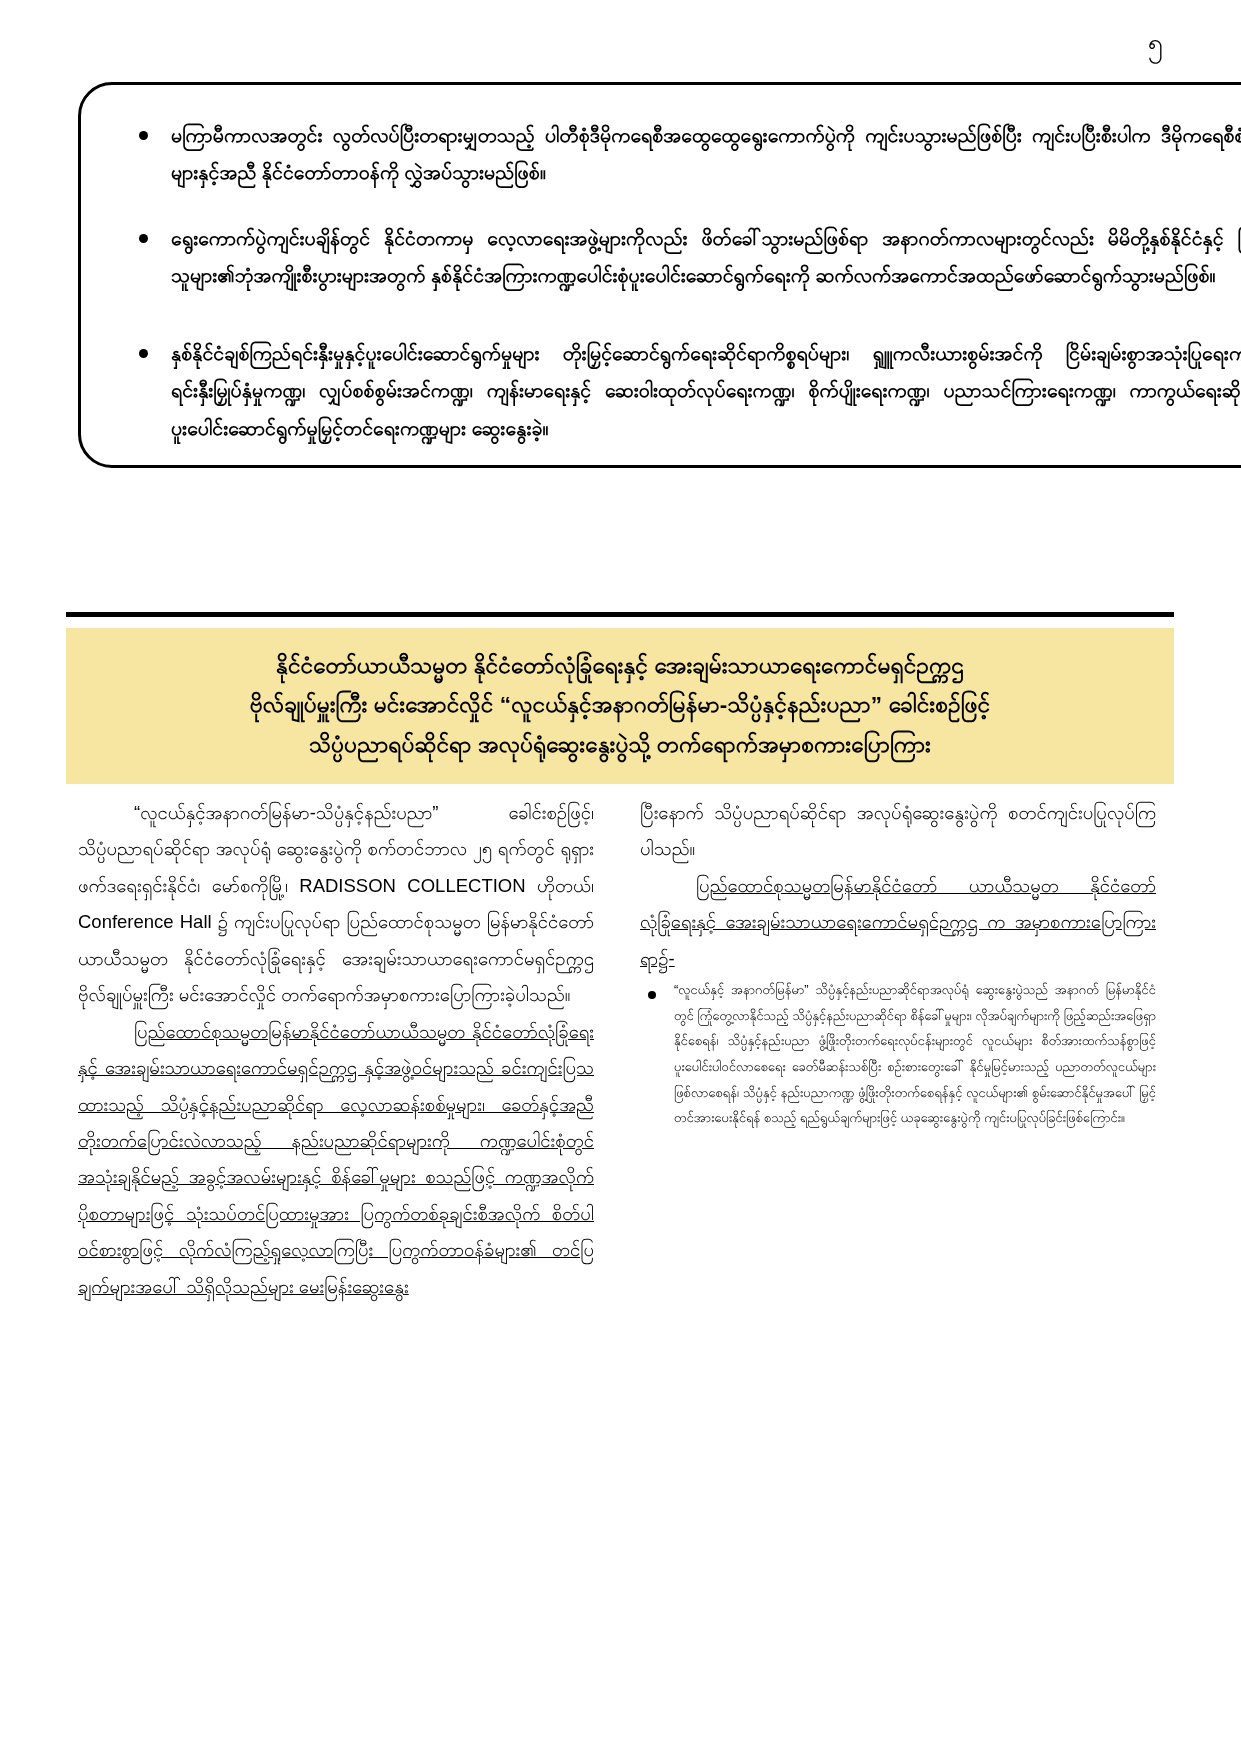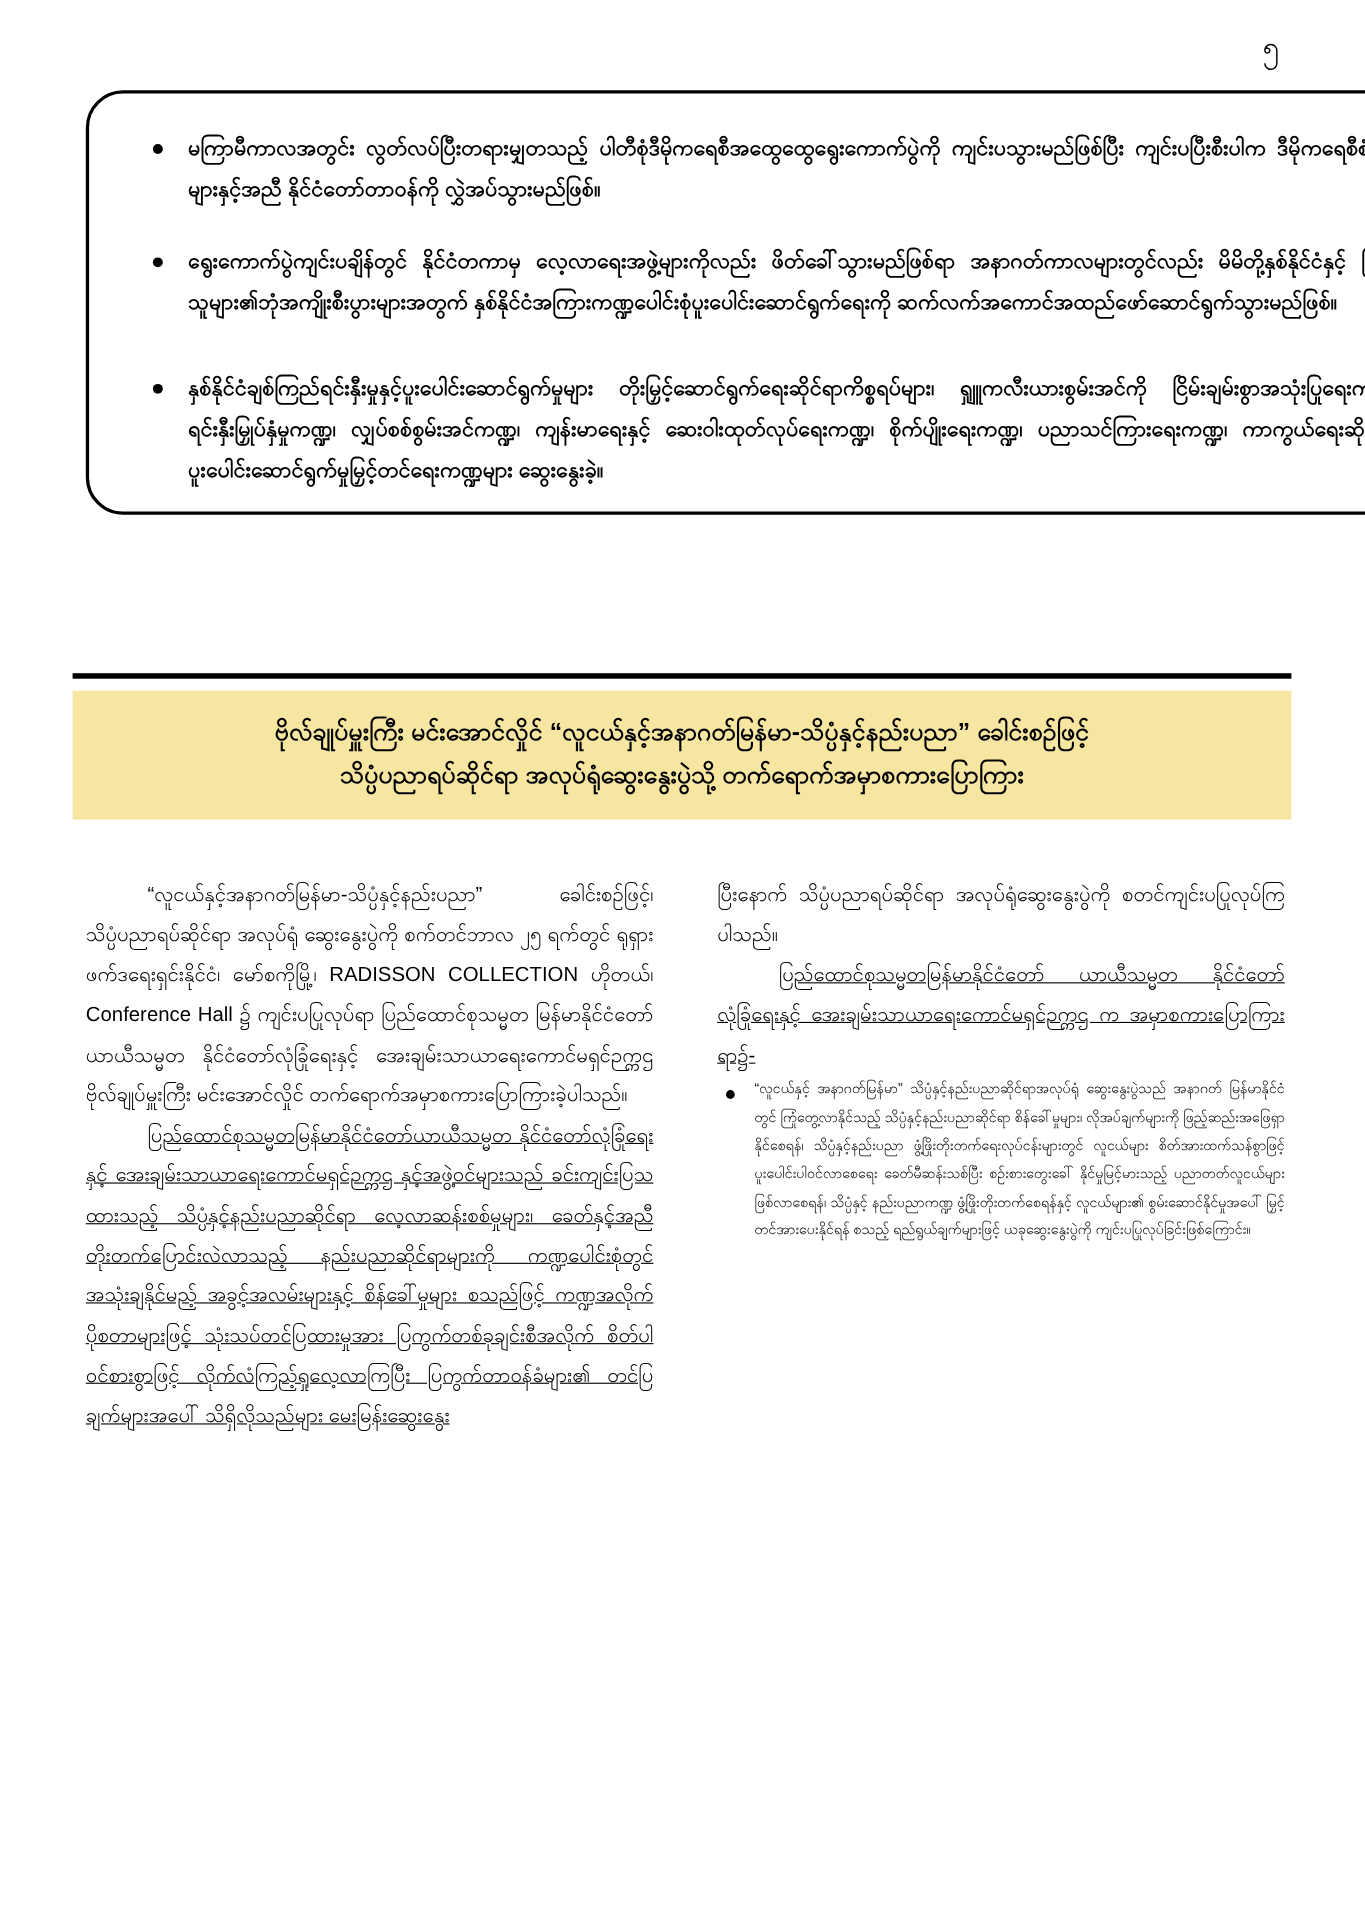--- a/index.html
+++ b/index.html
@@ -92,21 +92,21 @@
     letter-spacing: 0.2px;
   }
   .headline-band .ln { display: block; }
   
   .columns {
     position: absolute;
     left: 78px;
     top: 795px;
     width: 1090px;
     display: flex;
-    gap: 58px;
+    gap: 46px;
   }
   .col {
     width: 516px;
   }
   .col p {
     margin: 0 0 0 0;
     font-size: 18.5px;
     line-height: 1.97;
     text-align: justify;
     text-justify: inter-word;
@@ -148,20 +148,21 @@
     <ul class="bullets">
       <li>မကြာမီကာလအတွင်း  လွတ်လပ်ပြီးတရားမျှတသည့်  ပါတီစုံဒီမိုကရေစီအထွေထွေရွေးကောက်ပွဲကို  ကျင်းပသွားမည်ဖြစ်ပြီး ကျင်းပပြီးစီးပါက ဒီမိုကရေစီစံနှုန်းများနှင့်အညီ နိုင်ငံတော်တာဝန်ကို လွှဲအပ်သွားမည်ဖြစ်။</li>
       <li>ရွေးကောက်ပွဲကျင်းပချိန်တွင်  နိုင်ငံတကာမှ  လေ့လာရေးအဖွဲ့များကိုလည်း  ဖိတ်ခေါ်သွားမည်ဖြစ်ရာ  အနာဂတ်ကာလများတွင်လည်း မိမိတို့နှစ်နိုင်ငံနှင့် ပြည်သူများ၏ဘုံအကျိုးစီးပွားများအတွက် နှစ်နိုင်ငံအကြားကဏ္ဍပေါင်းစုံပူးပေါင်းဆောင်ရွက်ရေးကို ဆက်လက်အကောင်အထည်ဖော်ဆောင်ရွက်သွားမည်ဖြစ်။</li>
       <li>နှစ်နိုင်ငံချစ်ကြည်ရင်းနှီးမှုနှင့်ပူးပေါင်းဆောင်ရွက်မှုများ တိုးမြှင့်ဆောင်ရွက်ရေးဆိုင်ရာကိစ္စရပ်များ၊ ရျှူကလီးယားစွမ်းအင်ကို ငြိမ်းချမ်းစွာအသုံးပြုရေးကဏ္ဍ၊ ရင်းနှီးမြှုပ်နှံမှုကဏ္ဍ၊ လျှပ်စစ်စွမ်းအင်ကဏ္ဍ၊ ကျန်းမာရေးနှင့် ဆေးဝါးထုတ်လုပ်ရေးကဏ္ဍ၊ စိုက်ပျိုးရေးကဏ္ဍ၊ ပညာသင်ကြားရေးကဏ္ဍ၊ ကာကွယ်ရေးဆိုင်ရာပူးပေါင်းဆောင်ရွက်မှုမြှင့်တင်ရေးကဏ္ဍများ ဆွေးနွေးခဲ့။</li>
     </ul>
   </div>
 
   <div class="divider"></div>
 
   <div class="headline-band">
+    <span class="ln">နိုင်ငံတော်ယာယီသမ္မတ နိုင်ငံတော်လုံခြုံရေးနှင့် အေးချမ်းသာယာရေးကောင်မရှင်ဉက္ကဌ</span>
     <span class="ln">ဗိုလ်ချုပ်မှူးကြီး မင်းအောင်လှိုင် “လူငယ်နှင့်အနာဂတ်မြန်မာ-သိပ္ပံနှင့်နည်းပညာ” ခေါင်းစဉ်ဖြင့်</span>
     <span class="ln">သိပ္ပံပညာရပ်ဆိုင်ရာ အလုပ်ရုံဆွေးနွေးပွဲသို့ တက်ရောက်အမှာစကားပြောကြား</span>
   </div>
 
   <div class="columns">
     <div class="col">
       <p class="indent">“လူငယ်နှင့်အနာဂတ်မြန်မာ-သိပ္ပံနှင့်နည်းပညာ” ခေါင်းစဉ်ဖြင့်၊ သိပ္ပံပညာရပ်ဆိုင်ရာ အလုပ်ရုံ ဆွေးနွေးပွဲကို စက်တင်ဘာလ ၂၅ ရက်တွင် ရုရှားဖက်ဒရေးရှင်းနိုင်ငံ၊ မော်စကိုမြို့၊ RADISSON COLLECTION ဟိုတယ်၊ Conference Hall ၌ ကျင်းပပြုလုပ်ရာ ပြည်ထောင်စုသမ္မတ မြန်မာနိုင်ငံတော် ယာယီသမ္မတ နိုင်ငံတော်လုံခြုံရေးနှင့် အေးချမ်းသာယာရေးကောင်မရှင်ဉက္ကဌ ဗိုလ်ချုပ်မှူးကြီး မင်းအောင်လှိုင် တက်ရောက်အမှာစကားပြောကြားခဲ့ပါသည်။</p>
       <p class="indent">ပြည်ထောင်စုသမ္မတမြန်မာနိုင်ငံတော်ယာယီသမ္မတ နိုင်ငံတော်လုံခြုံရေးနှင့် အေးချမ်းသာယာရေးကောင်မရှင်ဉက္ကဌ နှင့်အဖွဲ့ဝင်များသည် ခင်းကျင်းပြသထားသည့် သိပ္ပံနှင့်နည်းပညာဆိုင်ရာ လေ့လာဆန်းစစ်မှုများ၊ ခေတ်နှင့်အညီ တိုးတက်ပြောင်းလဲလာသည့် နည်းပညာဆိုင်ရာများကို ကဏ္ဍပေါင်းစုံတွင် အသုံးချနိုင်မည့် အခွင့်အလမ်းများနှင့် စိန်ခေါ်မှုများ စသည်ဖြင့် ကဏ္ဍအလိုက် ပိုစတာများဖြင့် သုံးသပ်တင်ပြထားမှုအား ပြကွက်တစ်ခုချင်းစီအလိုက် စိတ်ပါဝင်စားစွာဖြင့် လိုက်လံကြည့်ရှုလေ့လာကြပြီး    ပြကွက်တာဝန်ခံများ၏ တင်ပြချက်များအပေါ် သိရှိလိုသည်များ မေးမြန်းဆွေးနွေး</p>
     </div>
     <div class="col">

